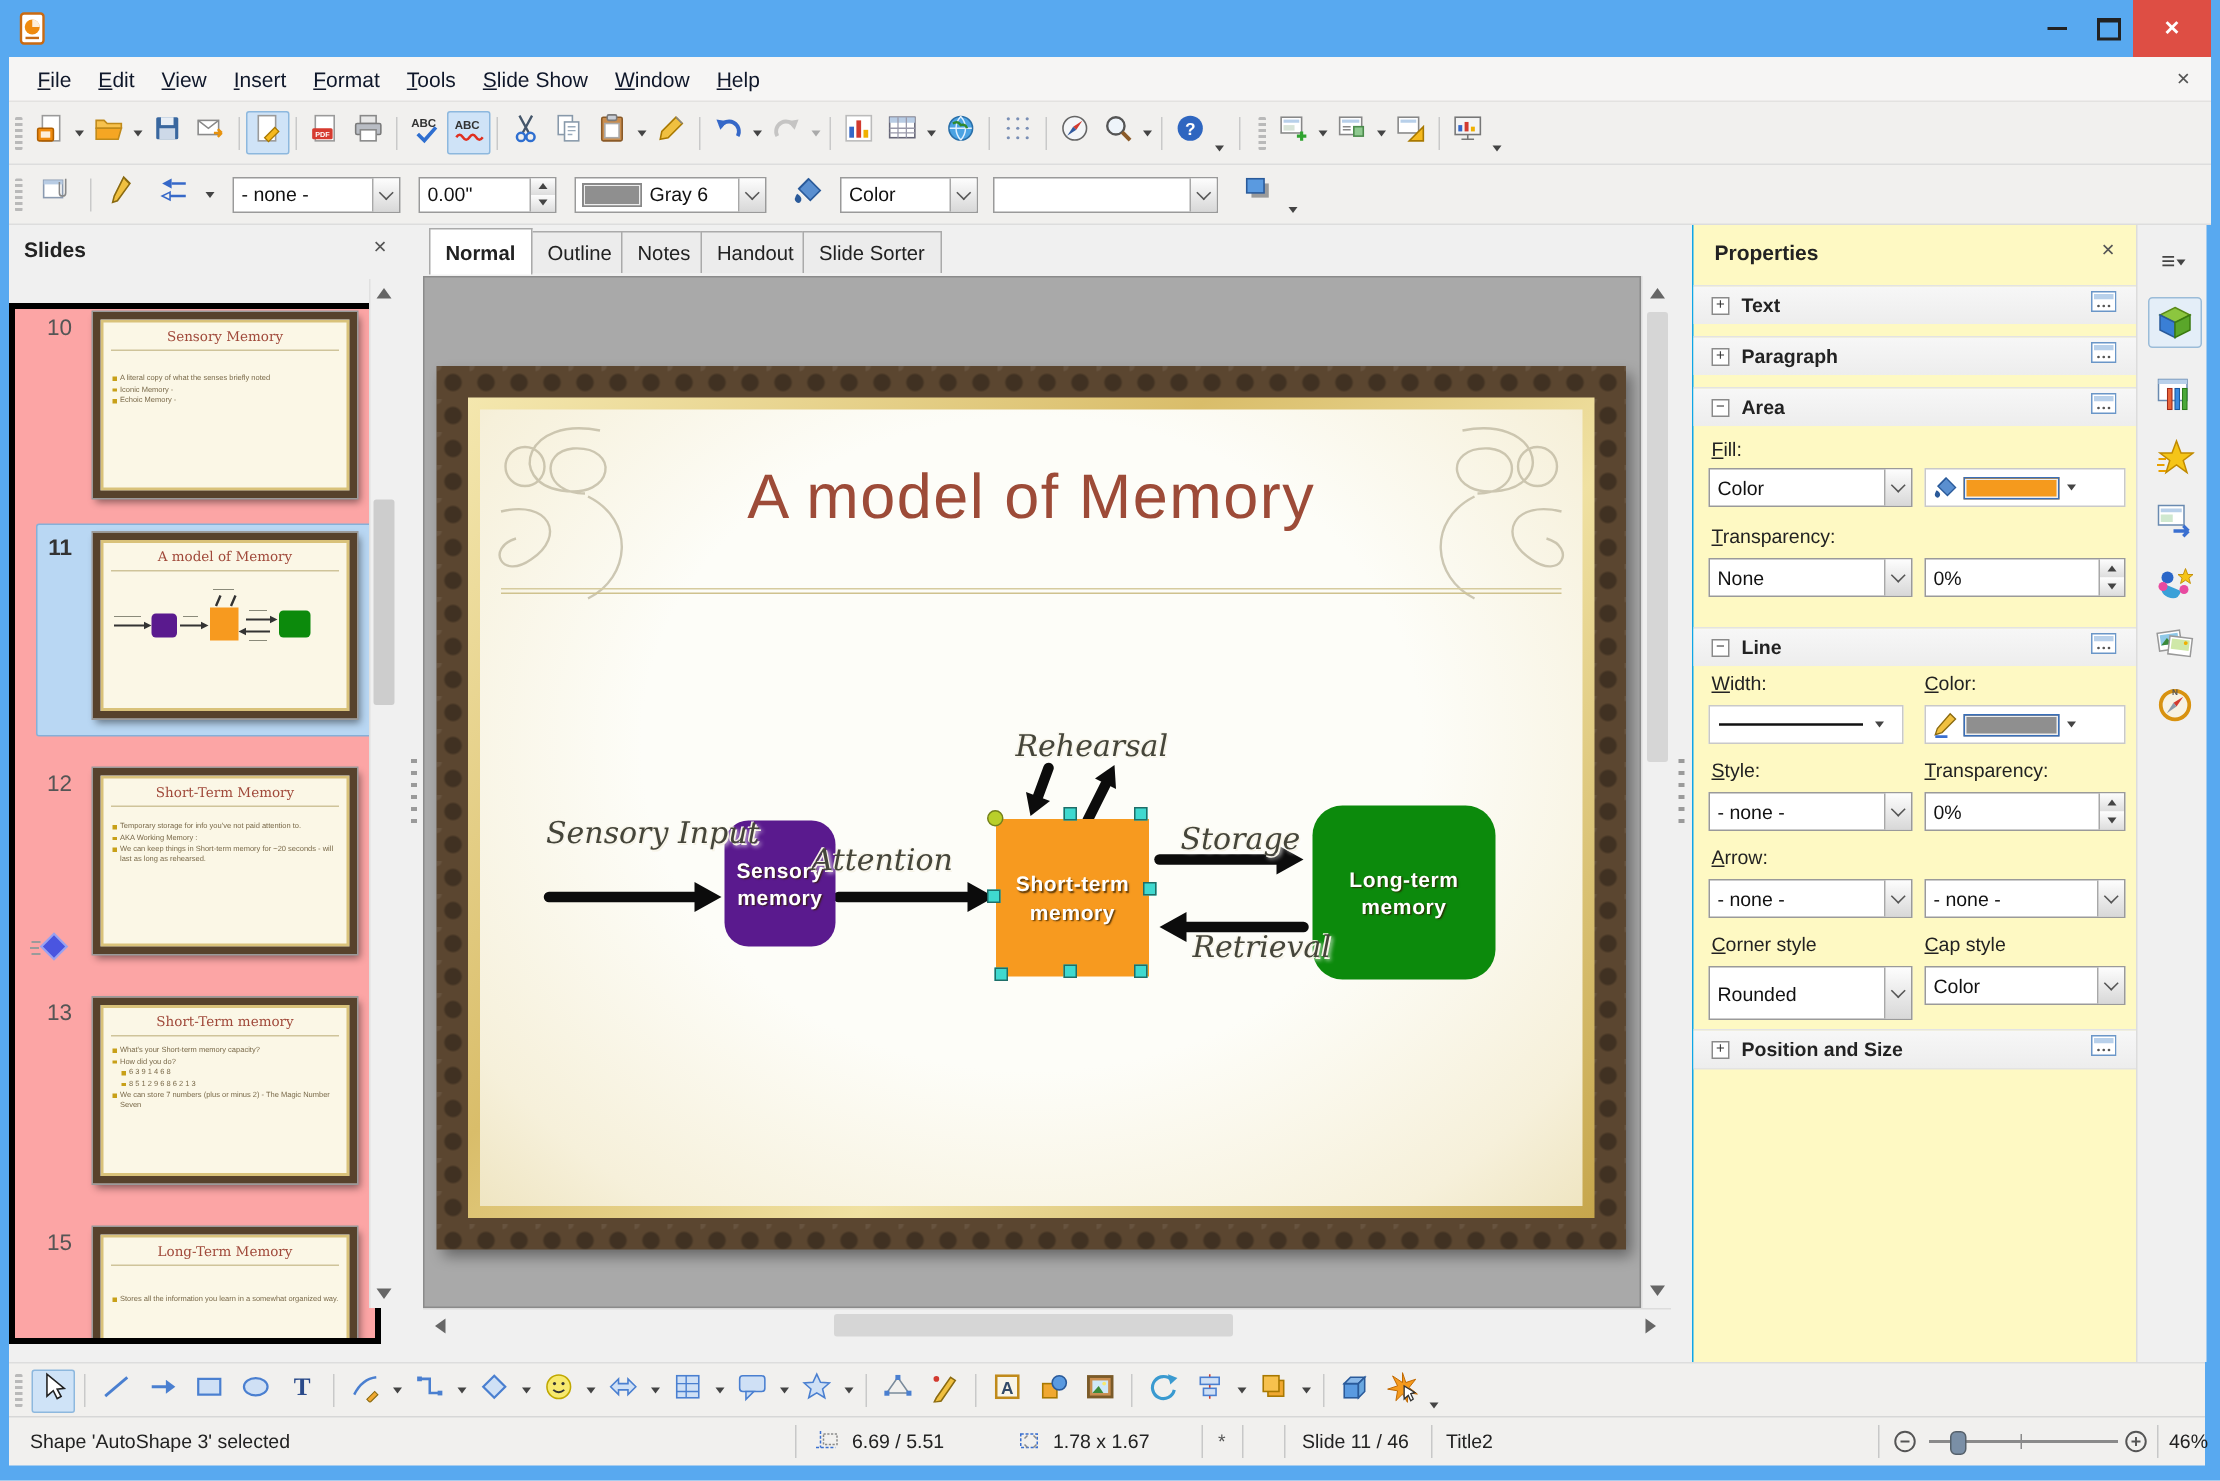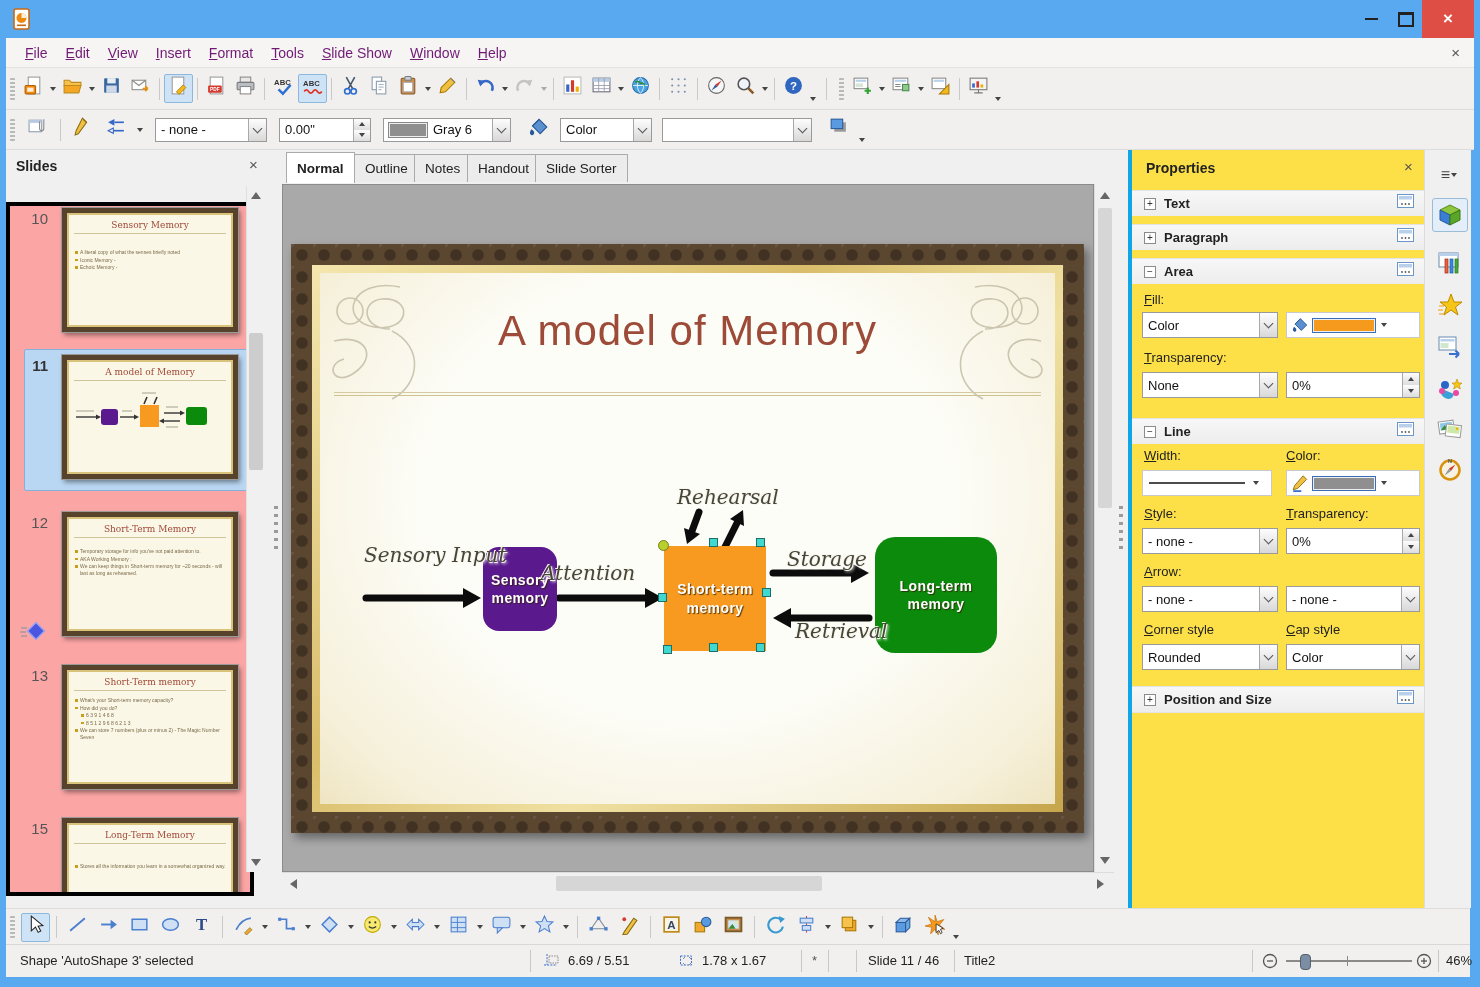--- a/index.html
+++ b/index.html
@@ -4,21 +4,21 @@
 <style>
   html,body{margin:0;padding:0}
   body{width:1480px;height:987px;position:relative;background:#58a9f0;font-family:"Liberation Sans","DejaVu Sans",sans-serif;overflow:hidden;-webkit-font-smoothing:antialiased}
   .abs{position:absolute}
   
   #titlebar{left:0;top:0;width:1480px;height:38px;background:#58a9f0}
   #titletext{left:0;right:0;top:9px;text-align:center;font-size:16px;color:#173450}
   .wbtn{top:0;height:38px;display:flex;align-items:center;justify-content:center}
   
   #menubar{left:6px;top:38px;width:1468px;height:30px;background:#f6f5f4;border-bottom:1px solid #e3e2e0;display:flex;align-items:center;padding-left:10px;box-sizing:border-box}
-  .mi{display:inline-block;padding:4px 9px;font-size:14px;color:#701a75}
+  .mi{display:inline-block;padding:4px 9px;font-size:14px;color:#0f172a}
   .mi::first-letter{text-decoration:underline}
   
   .tbar{left:6px;width:1468px;background:#f1f0ee;display:flex;align-items:center;box-sizing:border-box;border-bottom:1px solid #ddd}
   #tb1{top:68px;height:42px}
   #tb2{top:110px;height:40px;gap:4px}
   .grip{width:5px;height:22px;margin:0 4px;background:repeating-linear-gradient(180deg,#b9b9b9 0 2px,transparent 2px 4px);border-radius:1px}
   .sep{width:1px;height:22px;background:#c9c9c9;margin:0 4px}
   .tbi{width:27px;height:27px;display:flex;justify-content:center;border-radius:2px;border:1px solid transparent}
   .tbi.active{background:#cfe3f7;border-color:#8db8de}
   .tbi.dis{opacity:.5}
@@ -71,21 +71,21 @@
   .dglab{position:absolute;font-family:"DejaVu Serif",serif;font-style:italic;font-size:20px;color:#45453a;text-shadow:1px 1px 0 #f7f4e8,-1px -1px 0 #f7f4e8,2px 2px 3px rgba(255,255,255,.9);white-space:nowrap}
   .hdl{position:absolute;width:9px;height:9px;background:#3fd9cf;border:1px solid #1f6e68;box-sizing:border-box}
   .hdl.circ{width:11px;height:11px;border-radius:50%;background:#b9cf2a;border-color:#74801a}
   .wsscroll{position:absolute;background:#f0f0f0}
   .wsthumb{position:absolute;background:#d6d6d6;border-radius:2px}
   .arr-u{border-left:5px solid transparent;border-right:5px solid transparent;border-bottom:7px solid #666}
   .arr-d{border-left:5px solid transparent;border-right:5px solid transparent;border-top:7px solid #666}
   .arr-l{border-top:5px solid transparent;border-bottom:5px solid transparent;border-right:7px solid #666}
   .arr-r{border-top:5px solid transparent;border-bottom:5px solid transparent;border-left:7px solid #666}
   
-  #proppanel{left:1122px;top:0;width:296px;height:758px;background:#fde047;border-left:4px solid #0ea5e9}
+  #proppanel{left:1122px;top:0;width:296px;height:758px;background:#fef9c3;border-left:1px solid #0ea5e9}
   .psec{position:absolute;left:0;width:296px;height:26px;border-top:1px solid #e3e3e3;background:linear-gradient(#f7f7f7,#ededed);display:flex;align-items:center;gap:8px;padding-left:12px;box-sizing:border-box}
   .pexp{width:12px;height:12px;border:1px solid #8a8a8a;background:#fff;font-size:10px;line-height:10px;text-align:center;color:#333;box-sizing:border-box}
   .psec b{font-size:13px;color:#222}
   .launch{position:absolute;right:14px;top:5px}
   .plab{position:absolute;font-size:13px;color:#222}
   .plab::first-letter{text-decoration:underline}
   
   #tabstrip{left:1418px;top:0;width:46px;height:758px;background:#f0f0f0;border-left:1px solid #dcdcdc}
   .stab{position:absolute;left:7px;width:34px;height:32px;display:flex;align-items:center;justify-content:center;border-radius:3px;border:1px solid transparent}
   .stab.sel{background:#e4eef8;border-color:#9bbcd8}
@@ -765,21 +765,21 @@
       </div>
     <div class="combo abs" style="left:154px;top:436px;width:134px;height:26px">
         <span class="combo-t">- none -</span>
         <span class="combo-b">
           <span class="chev"></span>
         </span>
       </div>
 
     <div class="plab" style="left:12px;top:472px">Corner style</div>
     <div class="plab" style="left:154px;top:472px">Cap style</div>
-    <div class="combo abs" style="left:10px;top:494px;width:136px;height:26px">
+    <div class="combo abs" style="left:10px;top:494px;width:136px;height:36px">
         <span class="combo-t">Rounded</span>
         <span class="combo-b">
           <span class="chev"></span>
         </span>
       </div>
     <div class="combo abs" style="left:154px;top:494px;width:134px;height:26px">
         <span class="combo-t">Color</span>
         <span class="combo-b">
           <span class="chev"></span>
         </span>

